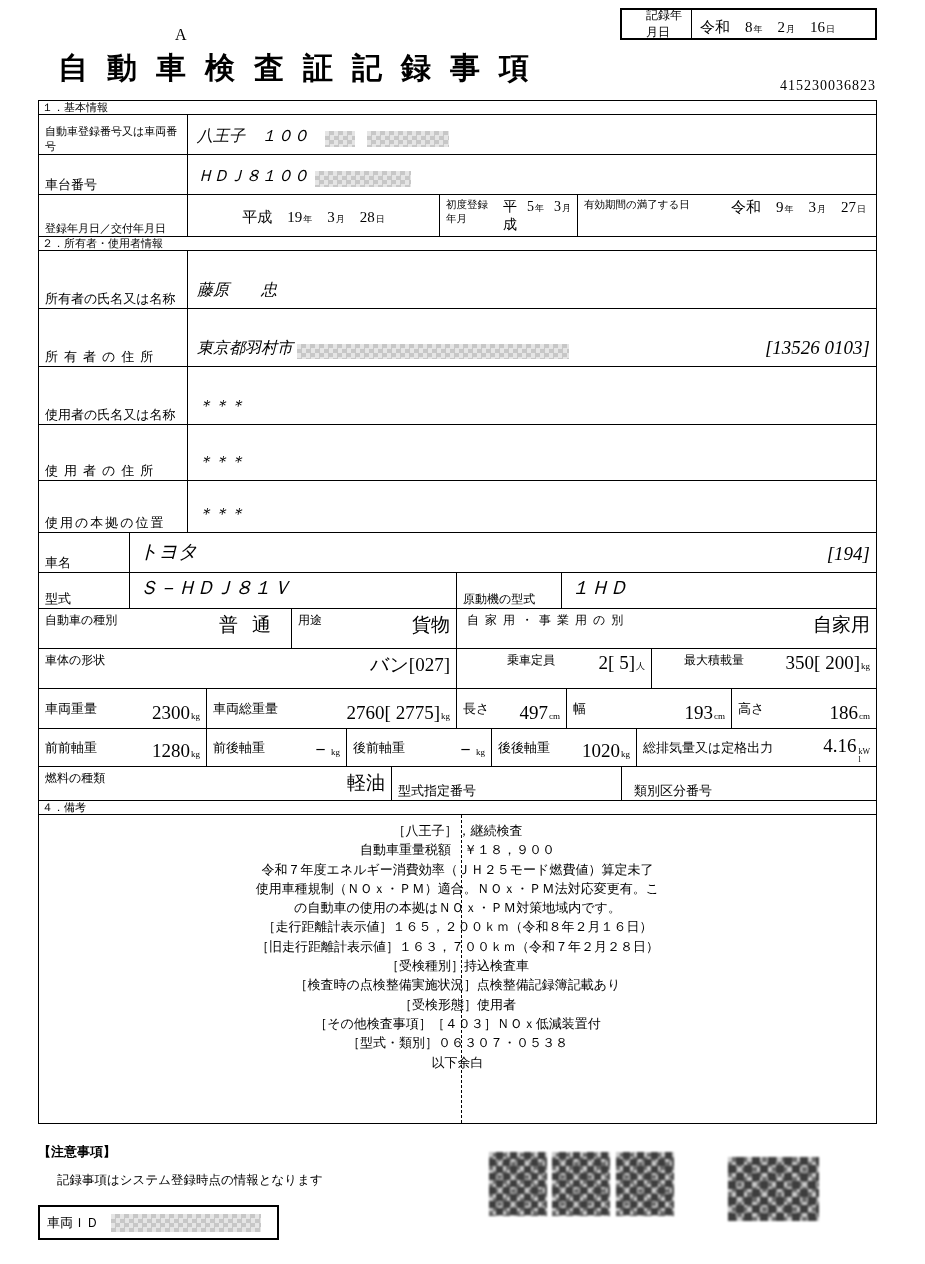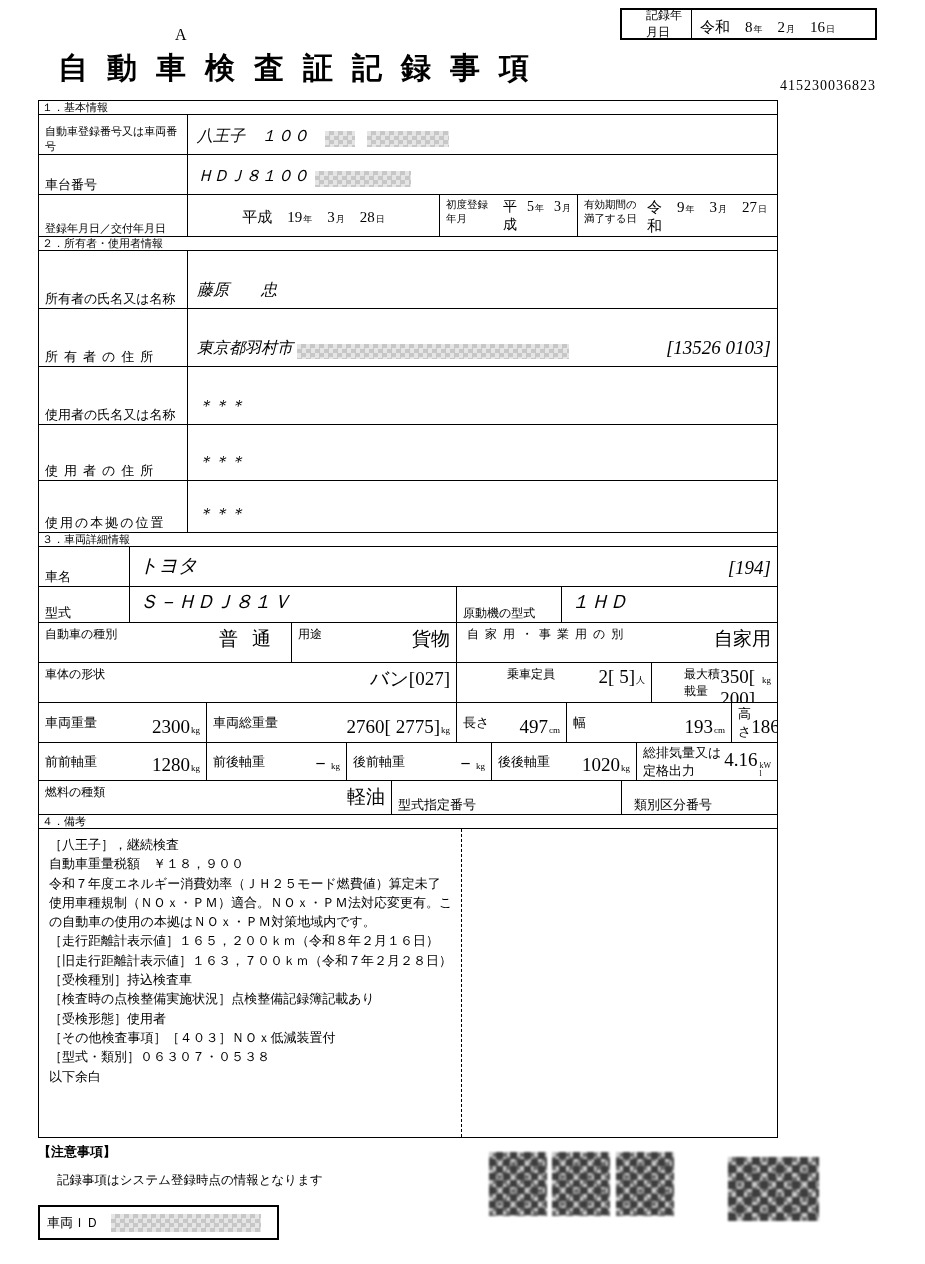--- a/index.html
+++ b/index.html
@@ -15,21 +15,21 @@
   .corner-a { position:absolute; left:175px; top:26px; font-size:16px; }
   .record-date { position:absolute; left:620px; top:8px; width:257px; height:32px; border:2px solid #000; display:flex; }
   .rd-label { width:70px; border-right:1px solid #000; display:flex; align-items:center; justify-content:center; font-size:12px;padding-left:24px; }
   .rd-value { flex:1; display:flex; align-items:baseline; padding:8px 8px 0 8px; font-size:15px; }
   .dnum { margin-left:15px; }
   .unit { font-size:9px; margin-left:1px; }
   .title { position:absolute; left:58px; top:48px; font-size:30px; font-weight:bold; letter-spacing:19px; white-space:nowrap; }
   .docnum { position:absolute; top:78px; right:49px; font-size:14px; letter-spacing:1px; }
 
   
-  .bigbox { position:absolute; left:38px; top:100px; width:740px; border:1px solid #000; background:#fff; }
+  .bigbox { position:absolute; left:38px; top:100px; width:839px; border:1px solid #000; background:#fff; }
   .strip { height:14px; line-height:13px; font-size:11px; padding-left:3px; border-bottom:1px solid #000; }
   .row { display:flex; border-bottom:1px solid #000; }
   .c { position:relative; overflow:hidden; }
   .c + .c { border-left:1px solid #000; }
   .grow { flex:1; }.h34{height:34px}.h36{height:36px}.h38{height:38px}.h40{height:40px}.h42{height:42px}
   .h52{height:52px}.h56{height:56px}.h58{height:58px}
   .w90{width:90px}.w105{width:105px}.w110{width:110px}.w138{width:138px}.w140{width:140px}
   .w145{width:145px}.w148{width:148px}.w165{width:165px}.w167{width:167px}.w195{width:195px}
   .w230{width:230px}.w250{width:250px}.w252{width:252px}.w327{width:327px}.w352{width:352px}.w417{width:417px}
 
@@ -51,21 +51,21 @@
   .ic .lab { align-self:center; }
   .ic .vline { margin-left:auto; align-self:flex-end; padding-bottom:4px; }
   .vline { display:flex; align-items:baseline; }
   .vline.right { justify-content:flex-end; }
   .vline.center { justify-content:center; }
   .datec { display:flex; align-items:baseline; justify-content:center; padding-top:13px; }
   .stack { display:inline-flex; flex-direction:column; font-size:8px; line-height:8px; margin-left:2px; transform:translateY(2px); }
 
   
   .remarks { position:relative; height:308px; }
-  .remarks .lines { padding:6px 10px; font-size:13px; line-height:19.3px; white-space:pre-line; }
+  .remarks .lines { padding:6px 10px; font-size:13px; line-height:19.3px; white-space:pre-line;text-align:center; }
   .remarks .divider { position:absolute; left:422px; top:0; bottom:0; border-left:1px dashed #000; }
 
   
   .notice-title { position:absolute; left:38px; top:1143px; font-size:13px; font-weight:bold; }
   .notice-text { position:absolute; left:57px; top:1172px; font-size:12.5px; }
   .vid { position:absolute; left:38px; top:1205px; width:241px; height:35px; border:2px solid #000; display:flex; align-items:center; padding-left:7px; background:#fff; }
 
   
   .redact {
     display:inline-block; height:16px;
@@ -209,21 +209,20 @@
 
     <div class="row h52">
       <div class="c w148 lc">
           <span class="lab lab13 ls2">使用の本拠の位置</span>
         </div>
       <div class="c grow vc">
           <span class="val">＊＊＊</span>
         </div>
     </div>
 
-    <div class="strip">３．車両詳細情報</div>
 
     <div class="row h40">
       <div class="c w90 lc">
           <span class="lab lab13">車名</span>
         </div>
       <div class="c grow vc">
         <span class="val15">トヨタ</span>
         <span class="val15 mla">[194]</span>
       </div>
     </div>

